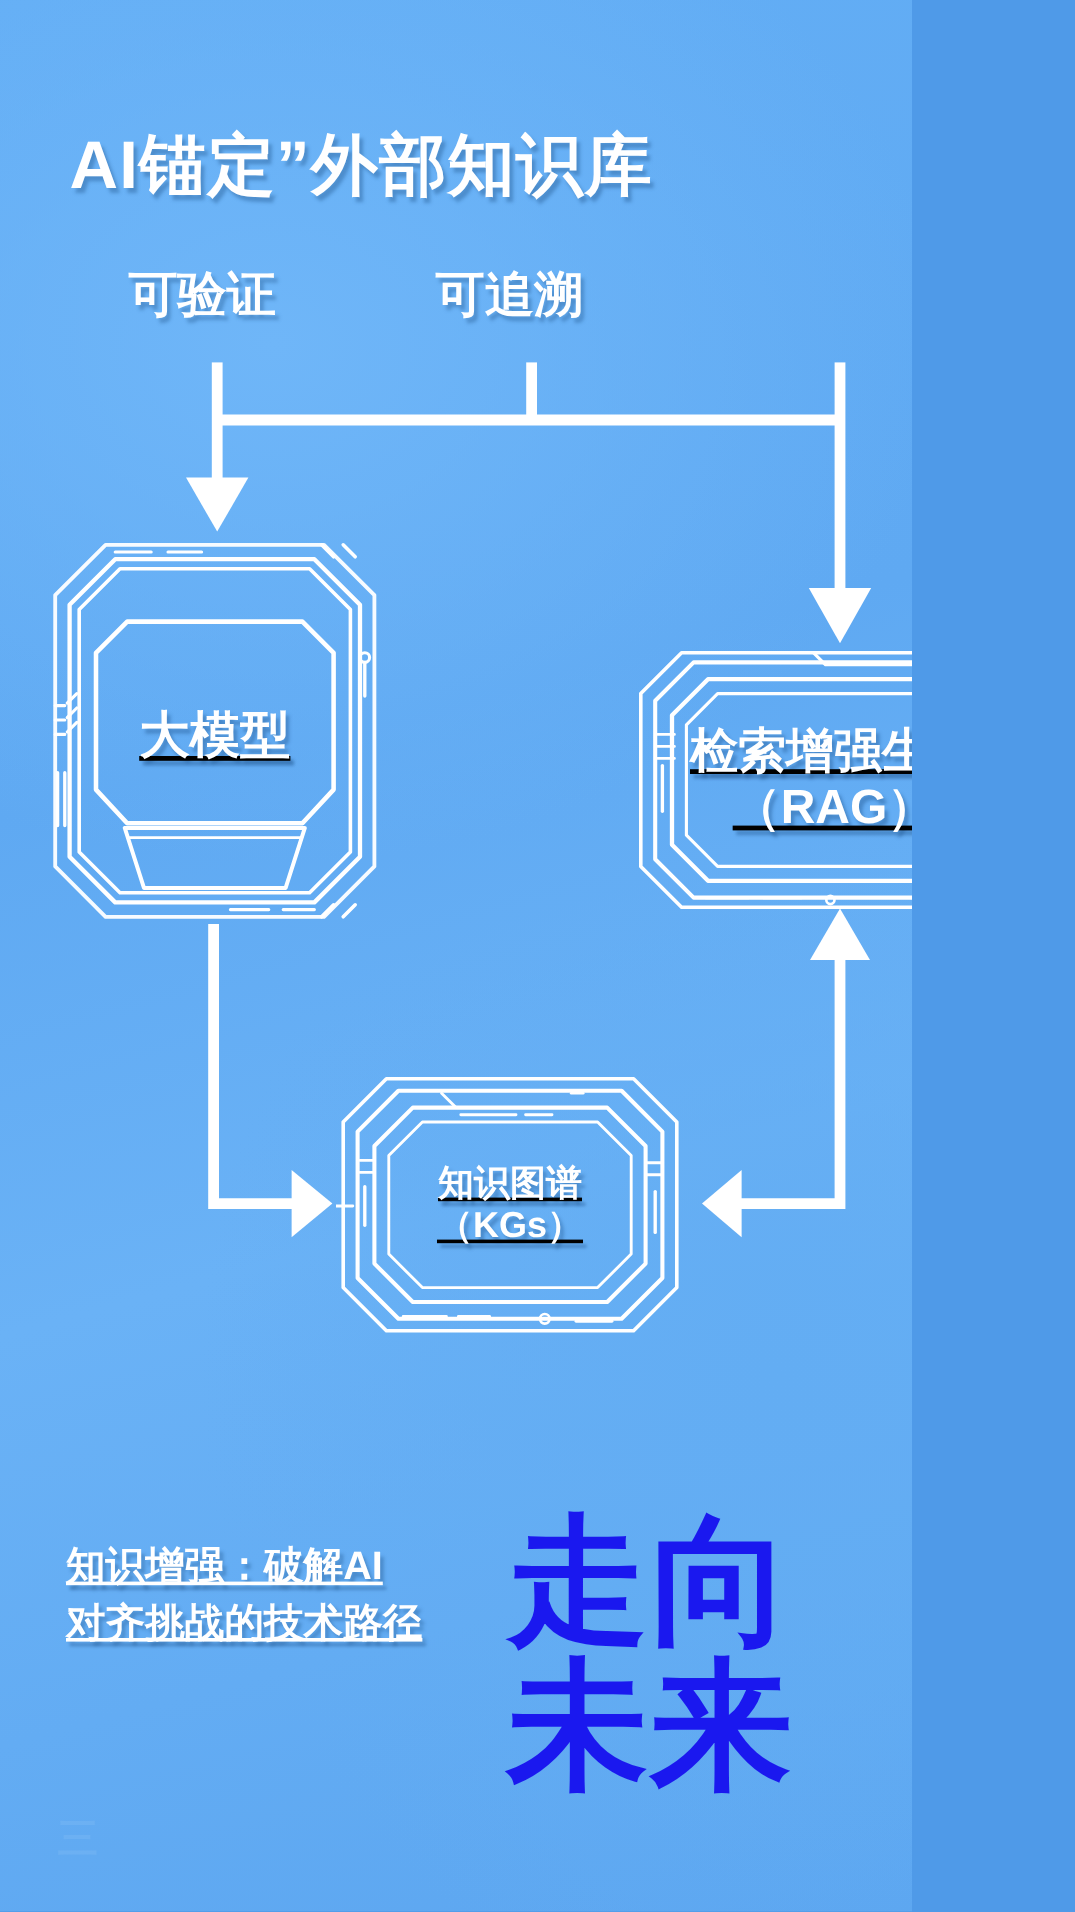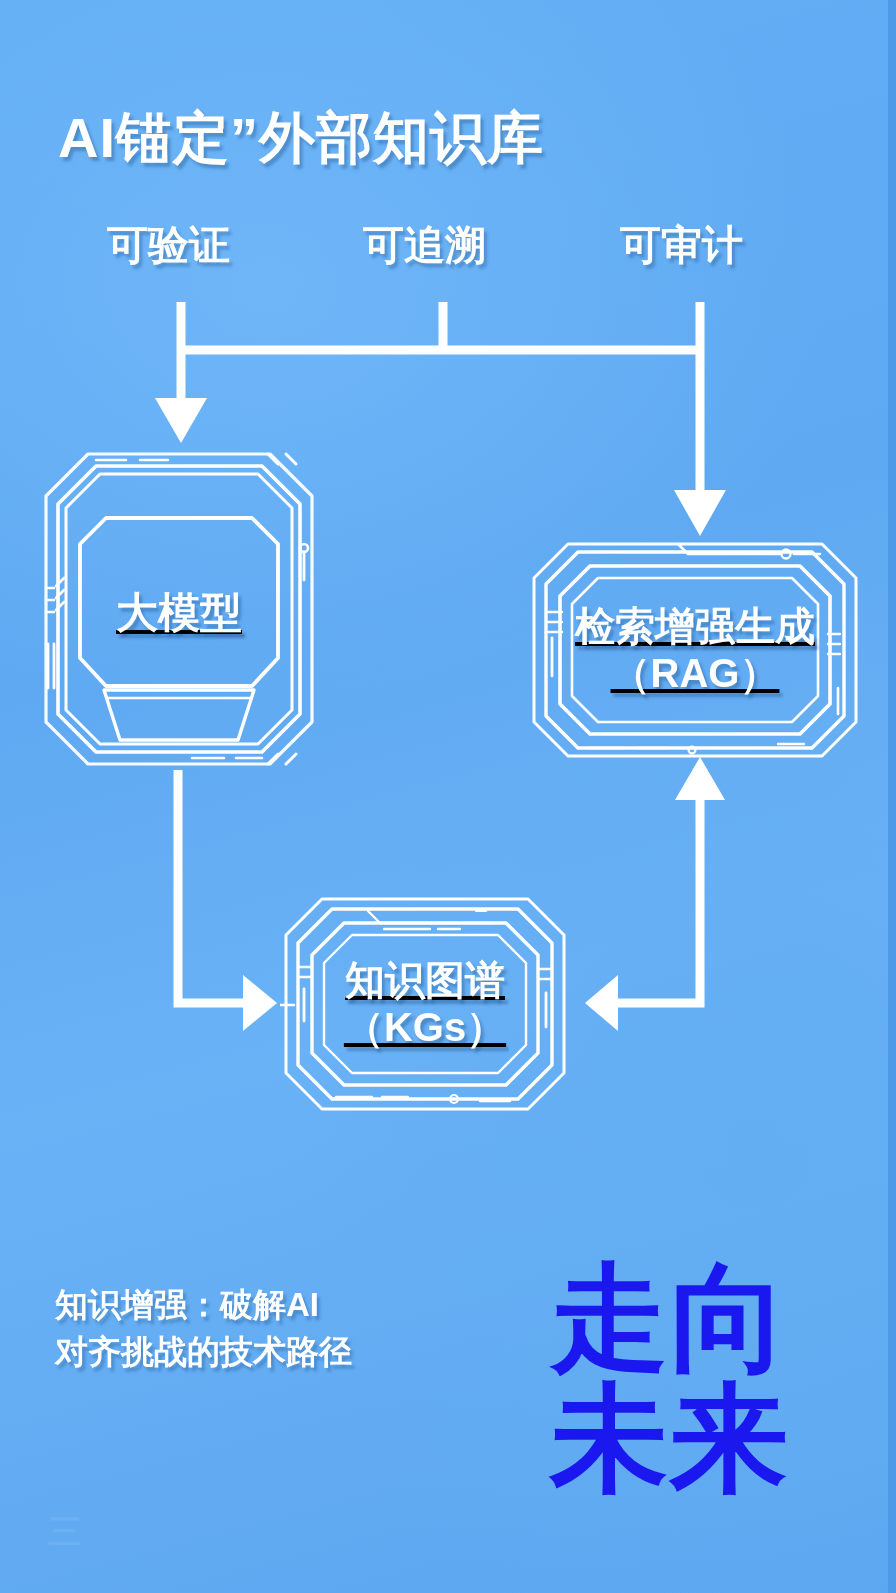--- a/index.html
+++ b/index.html
@@ -3,21 +3,21 @@
 <meta charset="utf-8">
 <title>AI Knowledge Base Infographic</title>
 <style>
   html, body {
     margin: 0;
     padding: 0;
     background: #4f9ae8;
   }
   #poster {
     position: relative;
-    width: 888px;
+    width: 760px;
     height: 1593px;
     overflow: hidden;
     background:
       radial-gradient(ellipse 900px 700px at 30% 18%, #6fb6f8 0%, rgba(111,182,248,0) 62%),
       radial-gradient(ellipse 800px 900px at 85% 72%, #63adf3 0%, rgba(99,173,243,0) 60%),
       linear-gradient(165deg, #63aef5 0%, #5fa9f2 38%, #6ab2f6 62%, #5ca6f0 100%);
     font-family: "Liberation Sans", "DejaVu Sans", sans-serif;
     -webkit-font-smoothing: antialiased;
   }
 
@@ -92,33 +92,34 @@
     white-space: pre-line;
   }
 
   #node-llm   { left: 40px;  top: 448px; width: 278px; height: 322px; }
   #node-llm .node-text { font-size: 42px; margin-top: 8px; }
 
   #node-rag   { left: 528px; top: 538px; width: 334px; height: 224px; }
   #node-rag .node-text { font-size: 40px; }
 
   #node-kg    { left: 280px; top: 893px; width: 290px; height: 222px; }
-  #node-kg .node-text { font-size: 40px; }
+  #node-kg .node-text { font-size: 30px; }
 
   
   .footer-caption {
     position: absolute;
     left: 55px;
     top: 1282px;
     font-size: 33px;
     font-weight: bold;
     color: #ffffff;
     line-height: 1.42;
     white-space: pre-line;
     text-shadow: 3px 4px 3px rgba(32,84,140,0.38);
+    text-decoration: underline;
   }
   .footer-slogan {
     position: absolute;
     right: 38px;
     top: 1258px;
     width: 300px;
     text-align: left;
     font-size: 118px;
     font-weight: bold;
     line-height: 1.02;
@@ -156,21 +157,20 @@
       <polygon points="243,975 243,1031 277,1003"></polygon>
       <polygon points="618,975 618,1031 585,1003"></polygon>
       <polygon points="675,800 725,800 700,757"></polygon>
     </g>
   </svg>
 
   <div class="title">AI锚定”外部知识库</div>
 
   <div class="pill-label" id="label-0">可验证</div>
   <div class="pill-label" id="label-1">可追溯</div>
-  <div class="pill-label" id="label-2">可审计</div>
 
   <div class="node" id="node-llm">
     <svg class="frame" viewBox="0 0 278 322" preserveAspectRatio="none">
       <g fill="none" stroke="#ffffff" stroke-linejoin="round" stroke-linecap="round">
 
         <path stroke-width="3.2" opacity="0.95" d="M6 48 L48 6 L230 6 L272 48 L272 274 L230 316 L48 316 L6 274 Z"></path>
 
         <path stroke-width="3.6" d="M18 56 L56 18 L222 18 L260 56 L260 266 L222 304 L56 304 L18 266 Z"></path>
 
         <path stroke-width="3" d="M26 60 L60 26 L218 26 L252 60 L252 262 L218 296 L60 296 L26 262 Z"></path>

